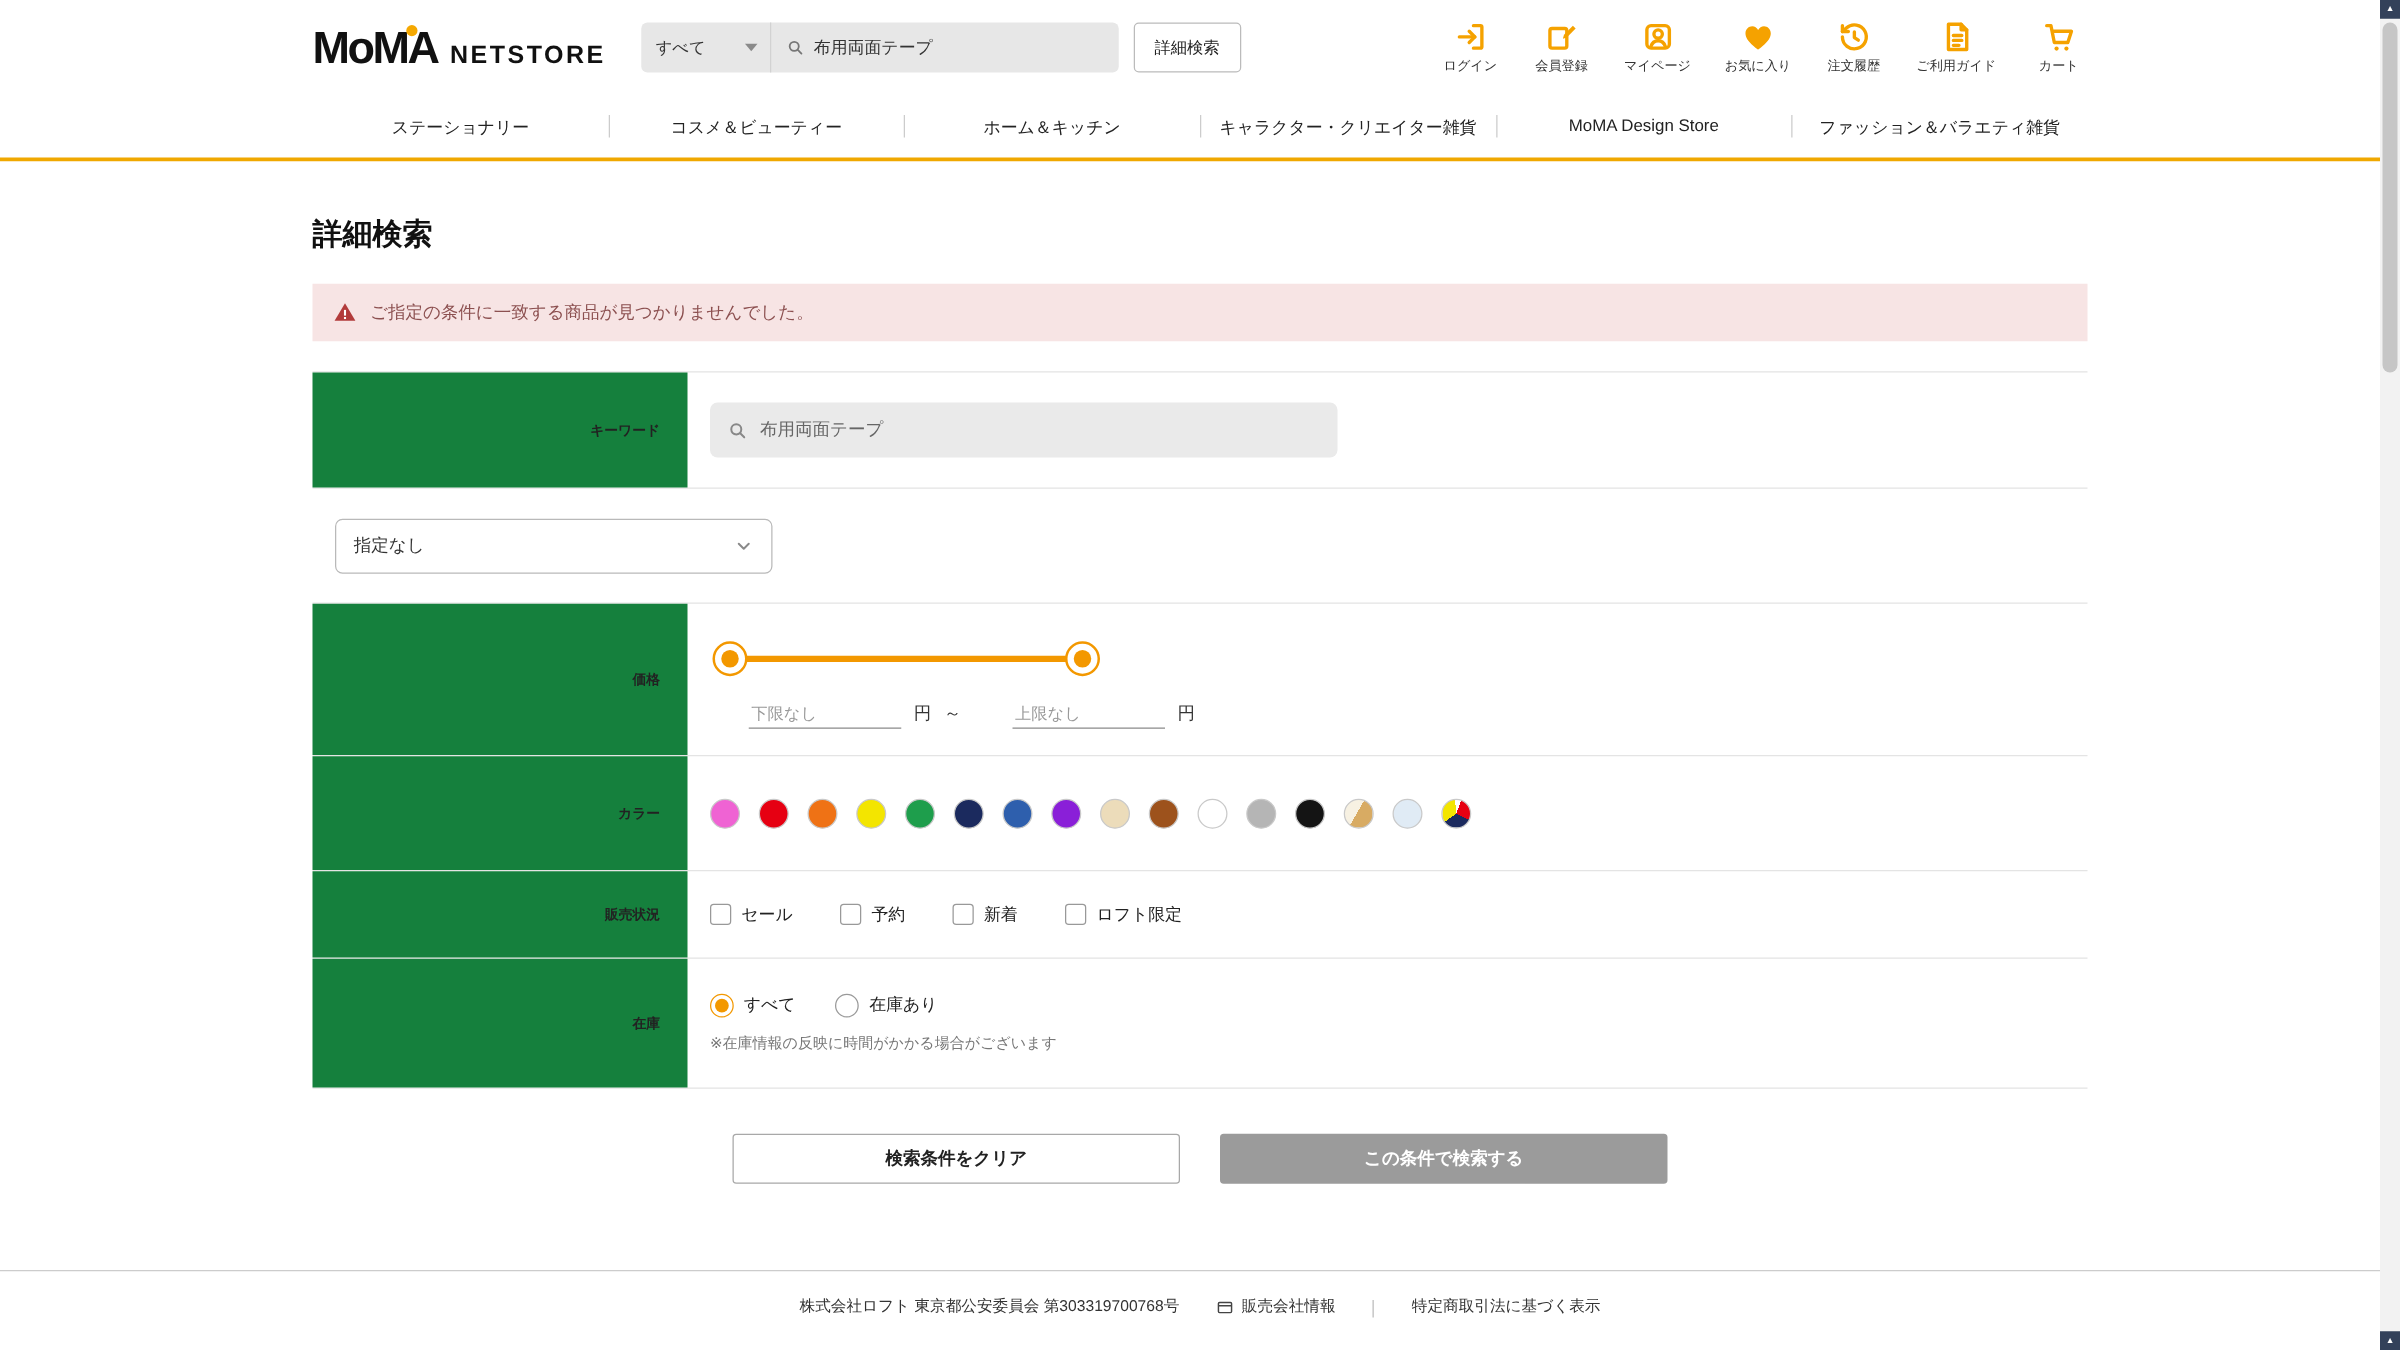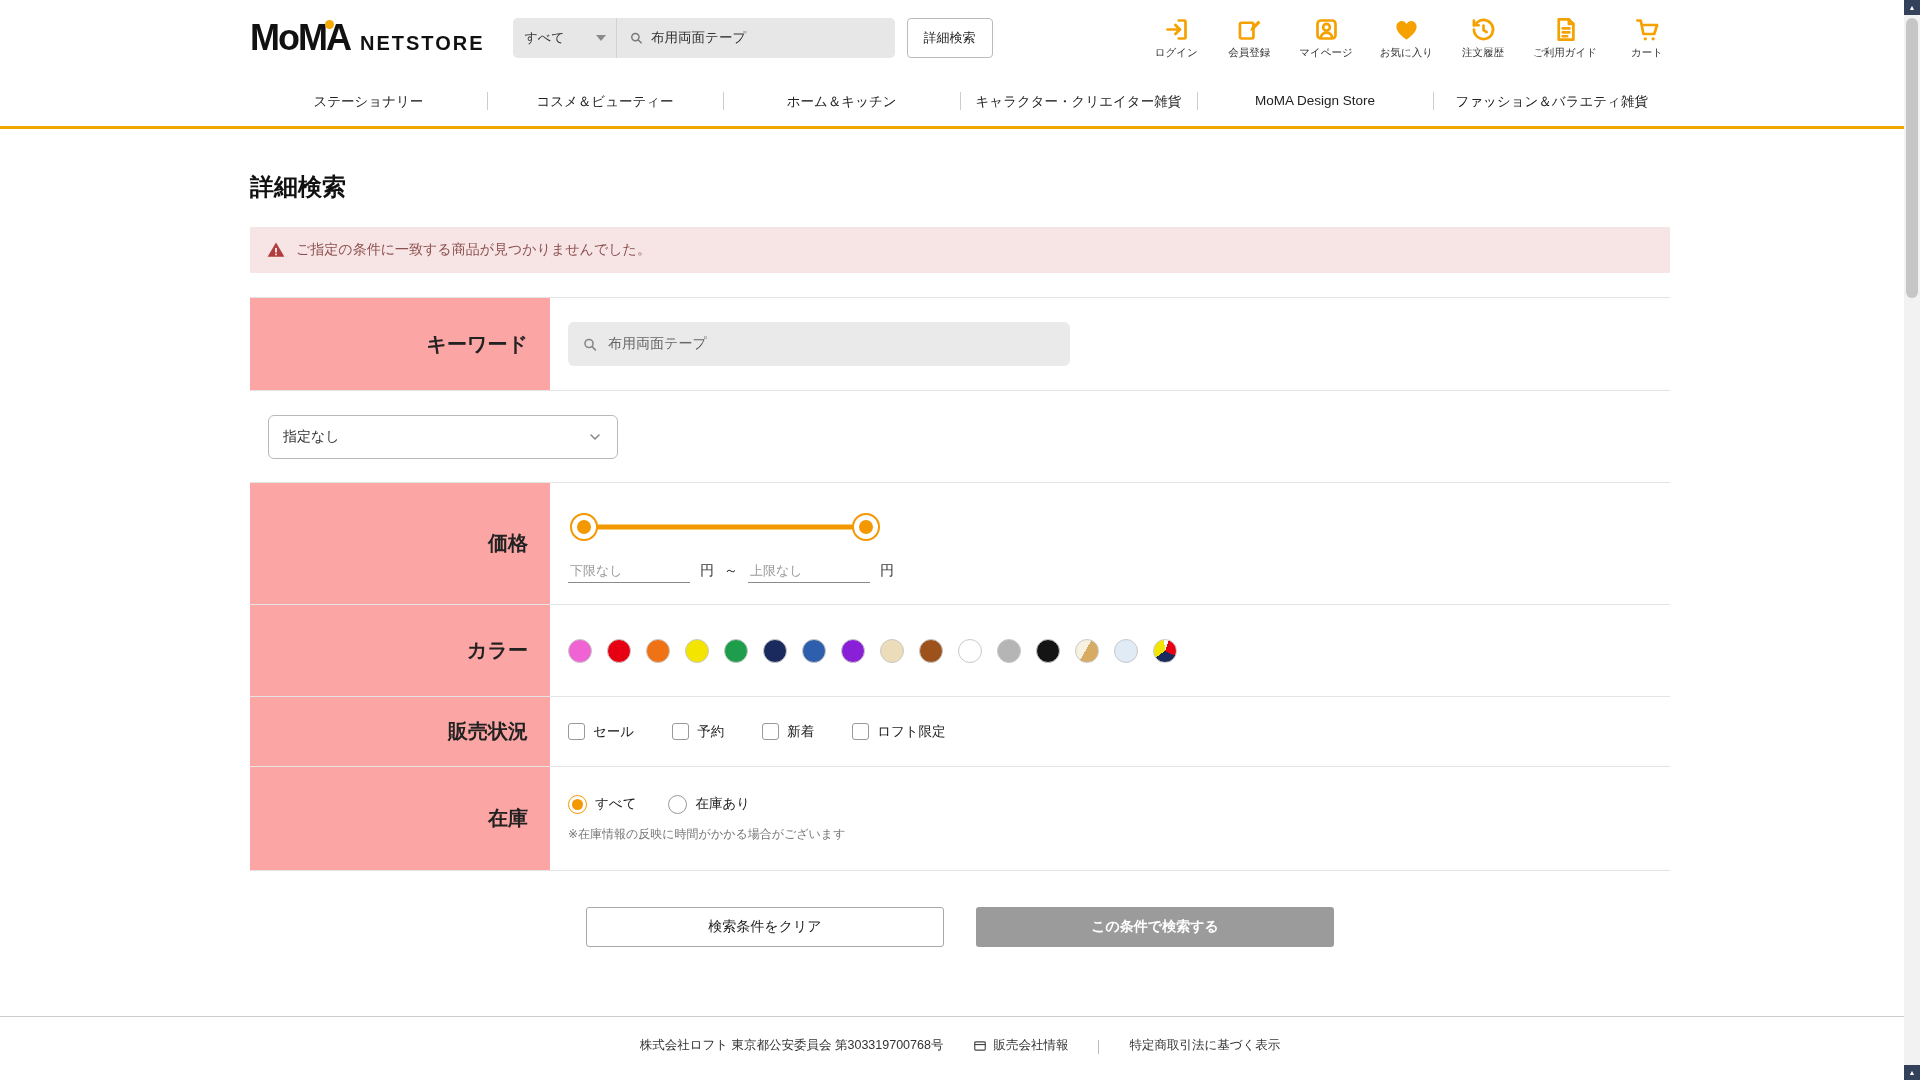--- a/index.html
+++ b/index.html
@@ -41,22 +41,22 @@
   
   main { flex:1; }
   .page-title { font-size:24px; font-weight:bold; margin:42px 0 0; color:#111; }
   .alert { display:flex; align-items:center; gap:10px; background:#f7e4e4; color:#8c5050;
            font-size:14px; height:46px; padding:0 16px; margin-top:24px; }
   .alert svg { width:20px; height:20px; flex:0 0 auto; }
 
   .form { margin-top:24px; border-top:1px solid #e4e4e4; border-bottom:1px solid #e4e4e4; }
   .frow { display:flex; }
   .frow + .frow { border-top:1px solid #e4e4e4; }
-  .flabel { width:300px; background:#fca5a5; display:flex; align-items:center; justify-content:flex-end;
-            padding-right:22px; font-weight:bold; font-size:20px; color:#222; }
+  .flabel { width:300px; background:#15803d; display:flex; align-items:center; justify-content:flex-end;
+            padding-right:22px; font-weight:bold; font-size:11px; color:#222; }
   .fbody { flex:1; display:flex; align-items:center; padding-left:18px; }
 
   .h-keyword { min-height:92px; }
   .h-category { min-height:92px; }
   .h-price { min-height:122px; }
   .h-color { min-height:92px; }
   .h-status { min-height:70px; }
   .h-stock { min-height:104px; }
 
   .kw-field { display:flex; align-items:center; gap:10px; width:502px; height:44px;
@@ -68,41 +68,41 @@
 
   .price-body { flex-direction:column; align-items:flex-start; justify-content:center; gap:18px; padding-top:8px; }
   .slider { position:relative; width:310px; height:28px; margin-left:2px; }
   .slider-track { position:absolute; left:10px; right:10px; top:50%; height:5px; background:#f39800; transform:translateY(-50%); border-radius:3px; }
   .slider-handle { position:absolute; top:50%; transform:translate(-50%,-50%); width:28px; height:28px; border-radius:50%;
                    background:#fff; border:2px solid #f39800; display:flex; align-items:center; justify-content:center; cursor:pointer; }
   .slider-handle span { width:14px; height:14px; border-radius:50%; background:#f39800; }
   .handle-min { left:14px; } .handle-max { left:296px; }
   .price-inputs { display:flex; align-items:center; gap:10px; font-size:14px; color:#333; }
   .uline { width:122px; border:none; border-bottom:1px solid #8a8a8a; font-size:13px; padding:4px 2px;
-           background:transparent; outline:none; color:#333; font-family:inherit; }
+           background:transparent; outline:none; color:#333; font-family:inherit;margin-left:31px; }
   .uline::placeholder { color:#999; }
 
   .swatches { display:flex; gap:15px; }
   .swatch { width:24px; height:24px; border-radius:50%; border:1px solid #c9c9c9; cursor:pointer; }
 
   .checks { display:flex; gap:38px; }
   .check { display:flex; align-items:center; gap:8px; font-size:13.5px; color:#222; cursor:pointer; }
   .box { width:17px; height:17px; border:1px solid #999; border-radius:3px; background:#fff; flex:0 0 auto; }
 
   .stock-body { flex-direction:column; align-items:flex-start; justify-content:center; gap:12px; }
   .radios { display:flex; gap:32px; }
   .radio { display:flex; align-items:center; gap:8px; font-size:13.5px; color:#222; cursor:pointer; }
   .rc { width:19px; height:19px; border-radius:50%; border:1px solid #999; background:#fff; position:relative; flex:0 0 auto; }
   .rc.on { border-color:#f39800; }
   .rc.on::after { content:""; position:absolute; inset:3px; border-radius:50%; background:#f39800; }
   .stock-note { font-size:12px; color:#777; }
 
   .actions { display:flex; justify-content:center; gap:32px; margin-top:36px; }
   .btn-clear { width:358px; height:40px; background:#fff; border:1px solid #a8a8a8; border-radius:3px;
-               font-weight:normal; font-size:14px; color:#222; cursor:pointer; font-family:inherit; }
+               font-weight:bold; font-size:14px; color:#222; cursor:pointer; font-family:inherit; }
   .btn-submit { width:358px; height:40px; background:#9b9b9b; border:none; border-radius:3px;
                 font-weight:bold; font-size:14px; color:#fff; cursor:pointer; font-family:inherit; }
 
   
   footer { border-top:1px solid #ccc; padding:20px 0 26px; }
   .footer-row { display:flex; justify-content:center; align-items:flex-end; gap:30px; font-size:12.5px; color:#333; }
   .footer-link { display:flex; align-items:center; gap:6px; cursor:pointer; }
   .footer-sep { width:1px; height:14px; background:#bbb; }
 
   

